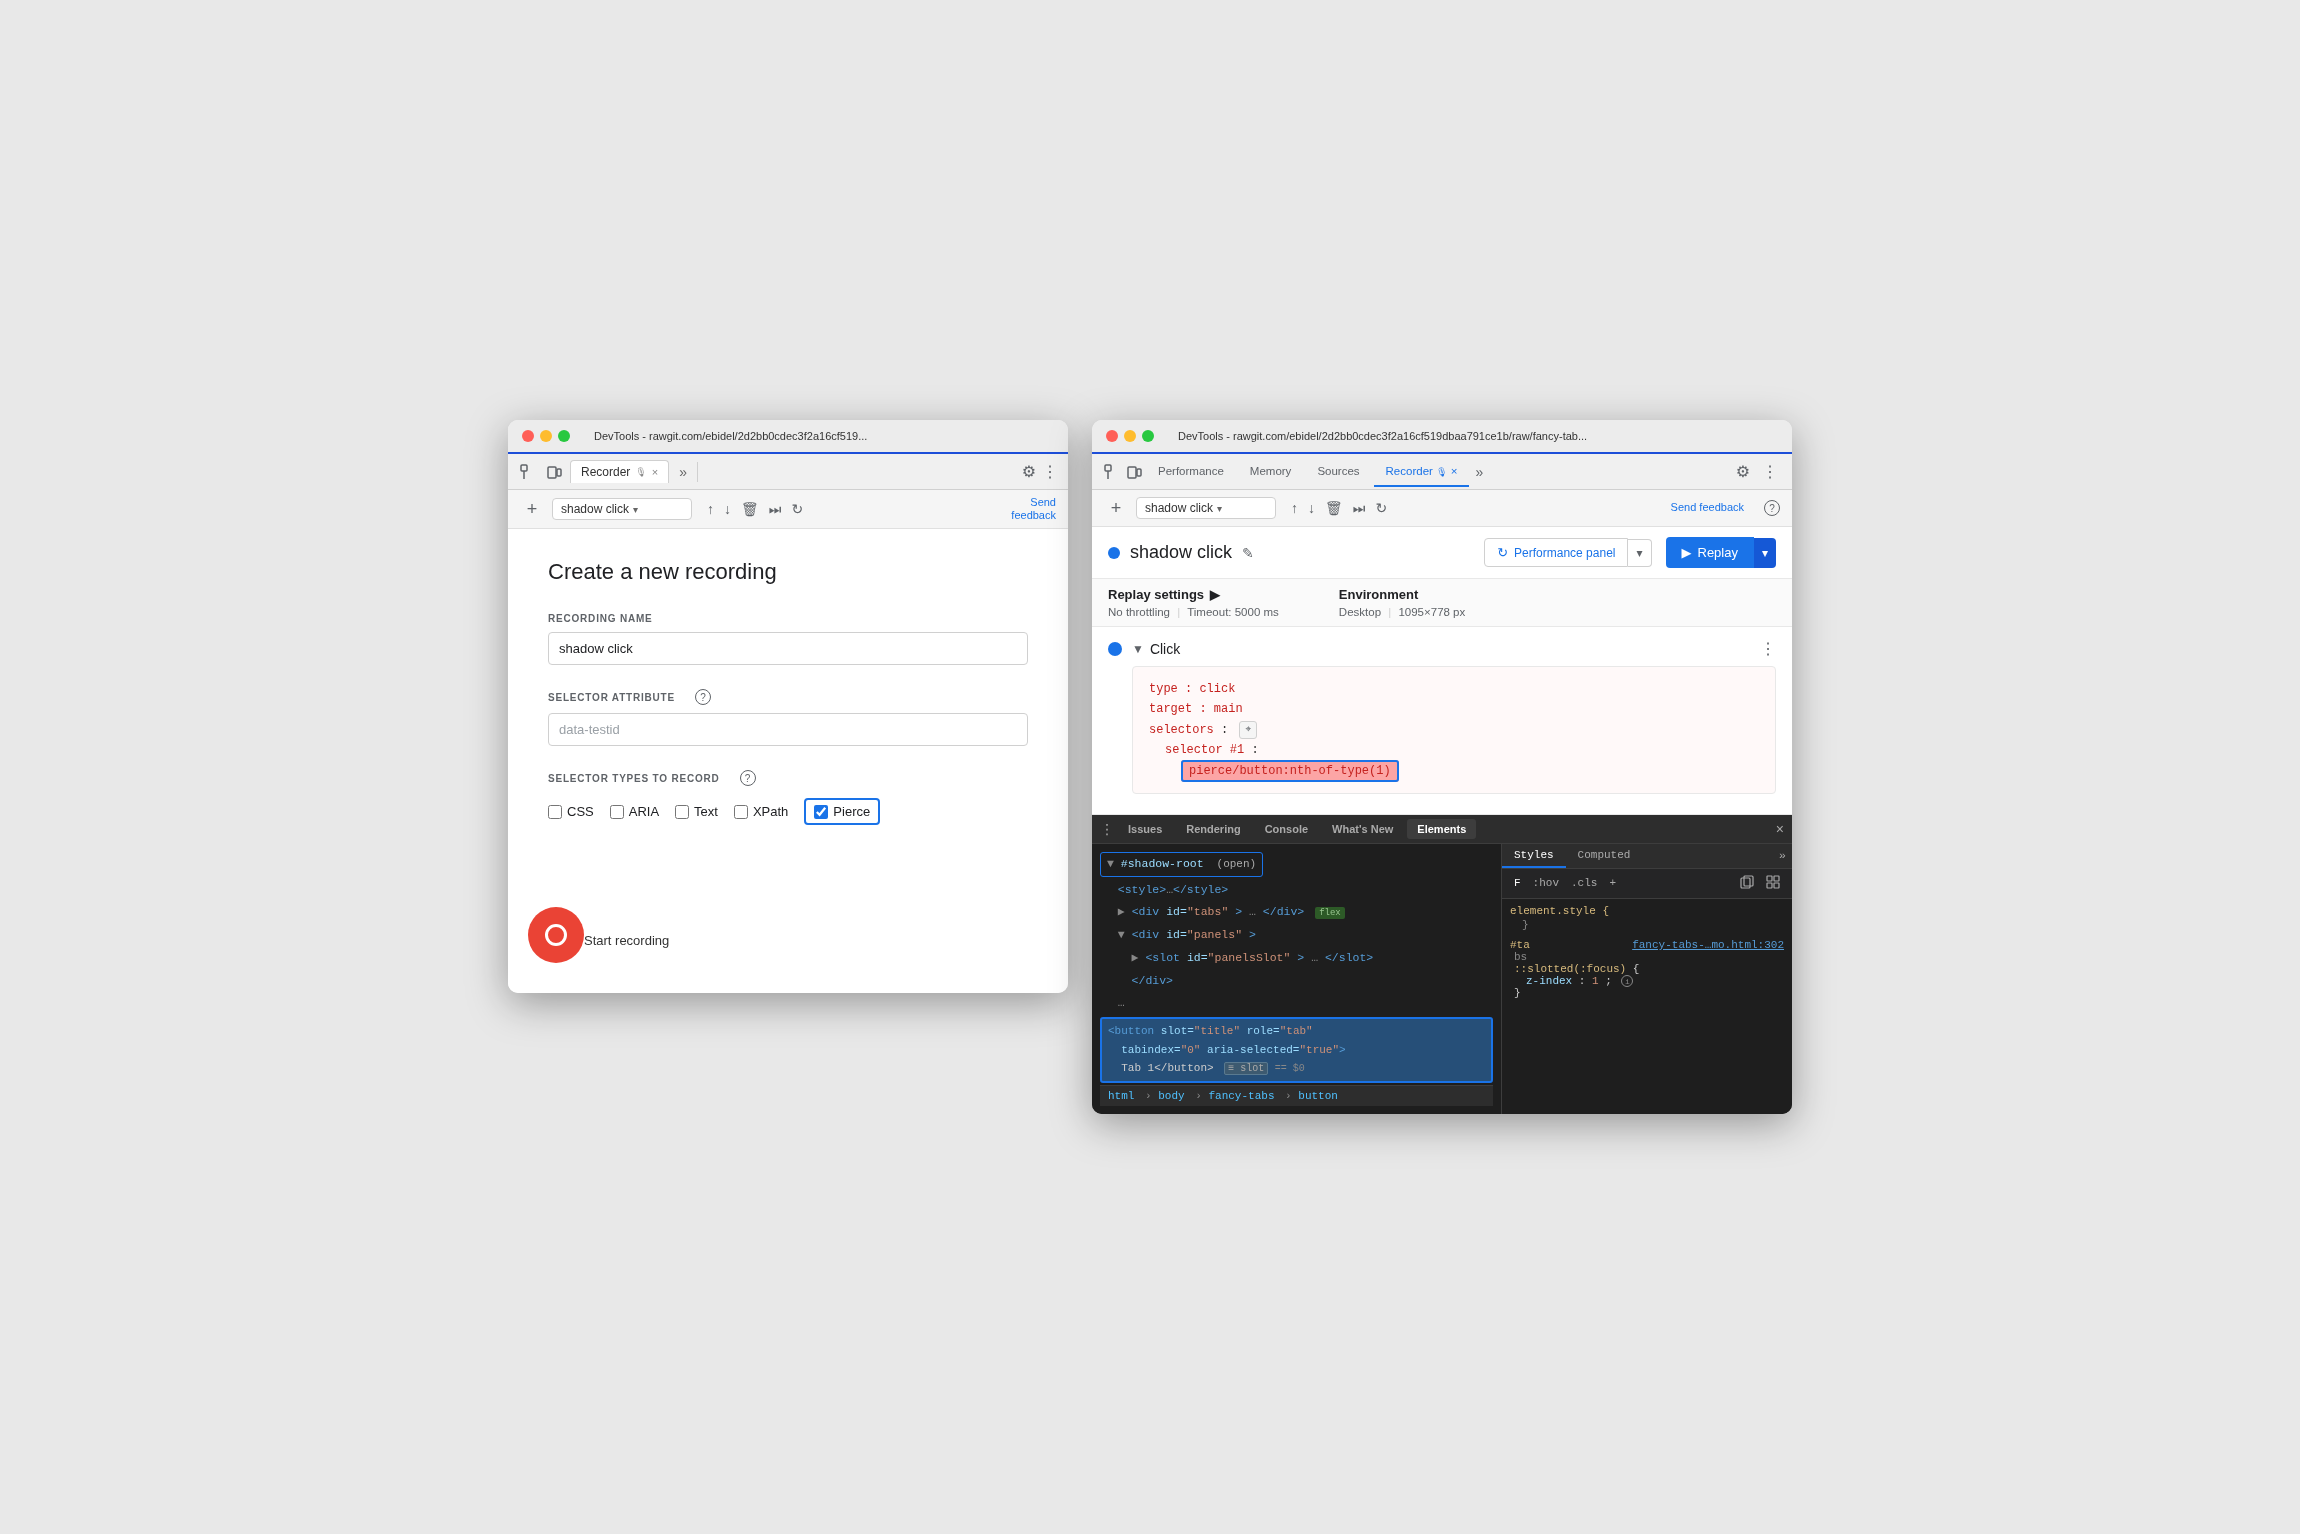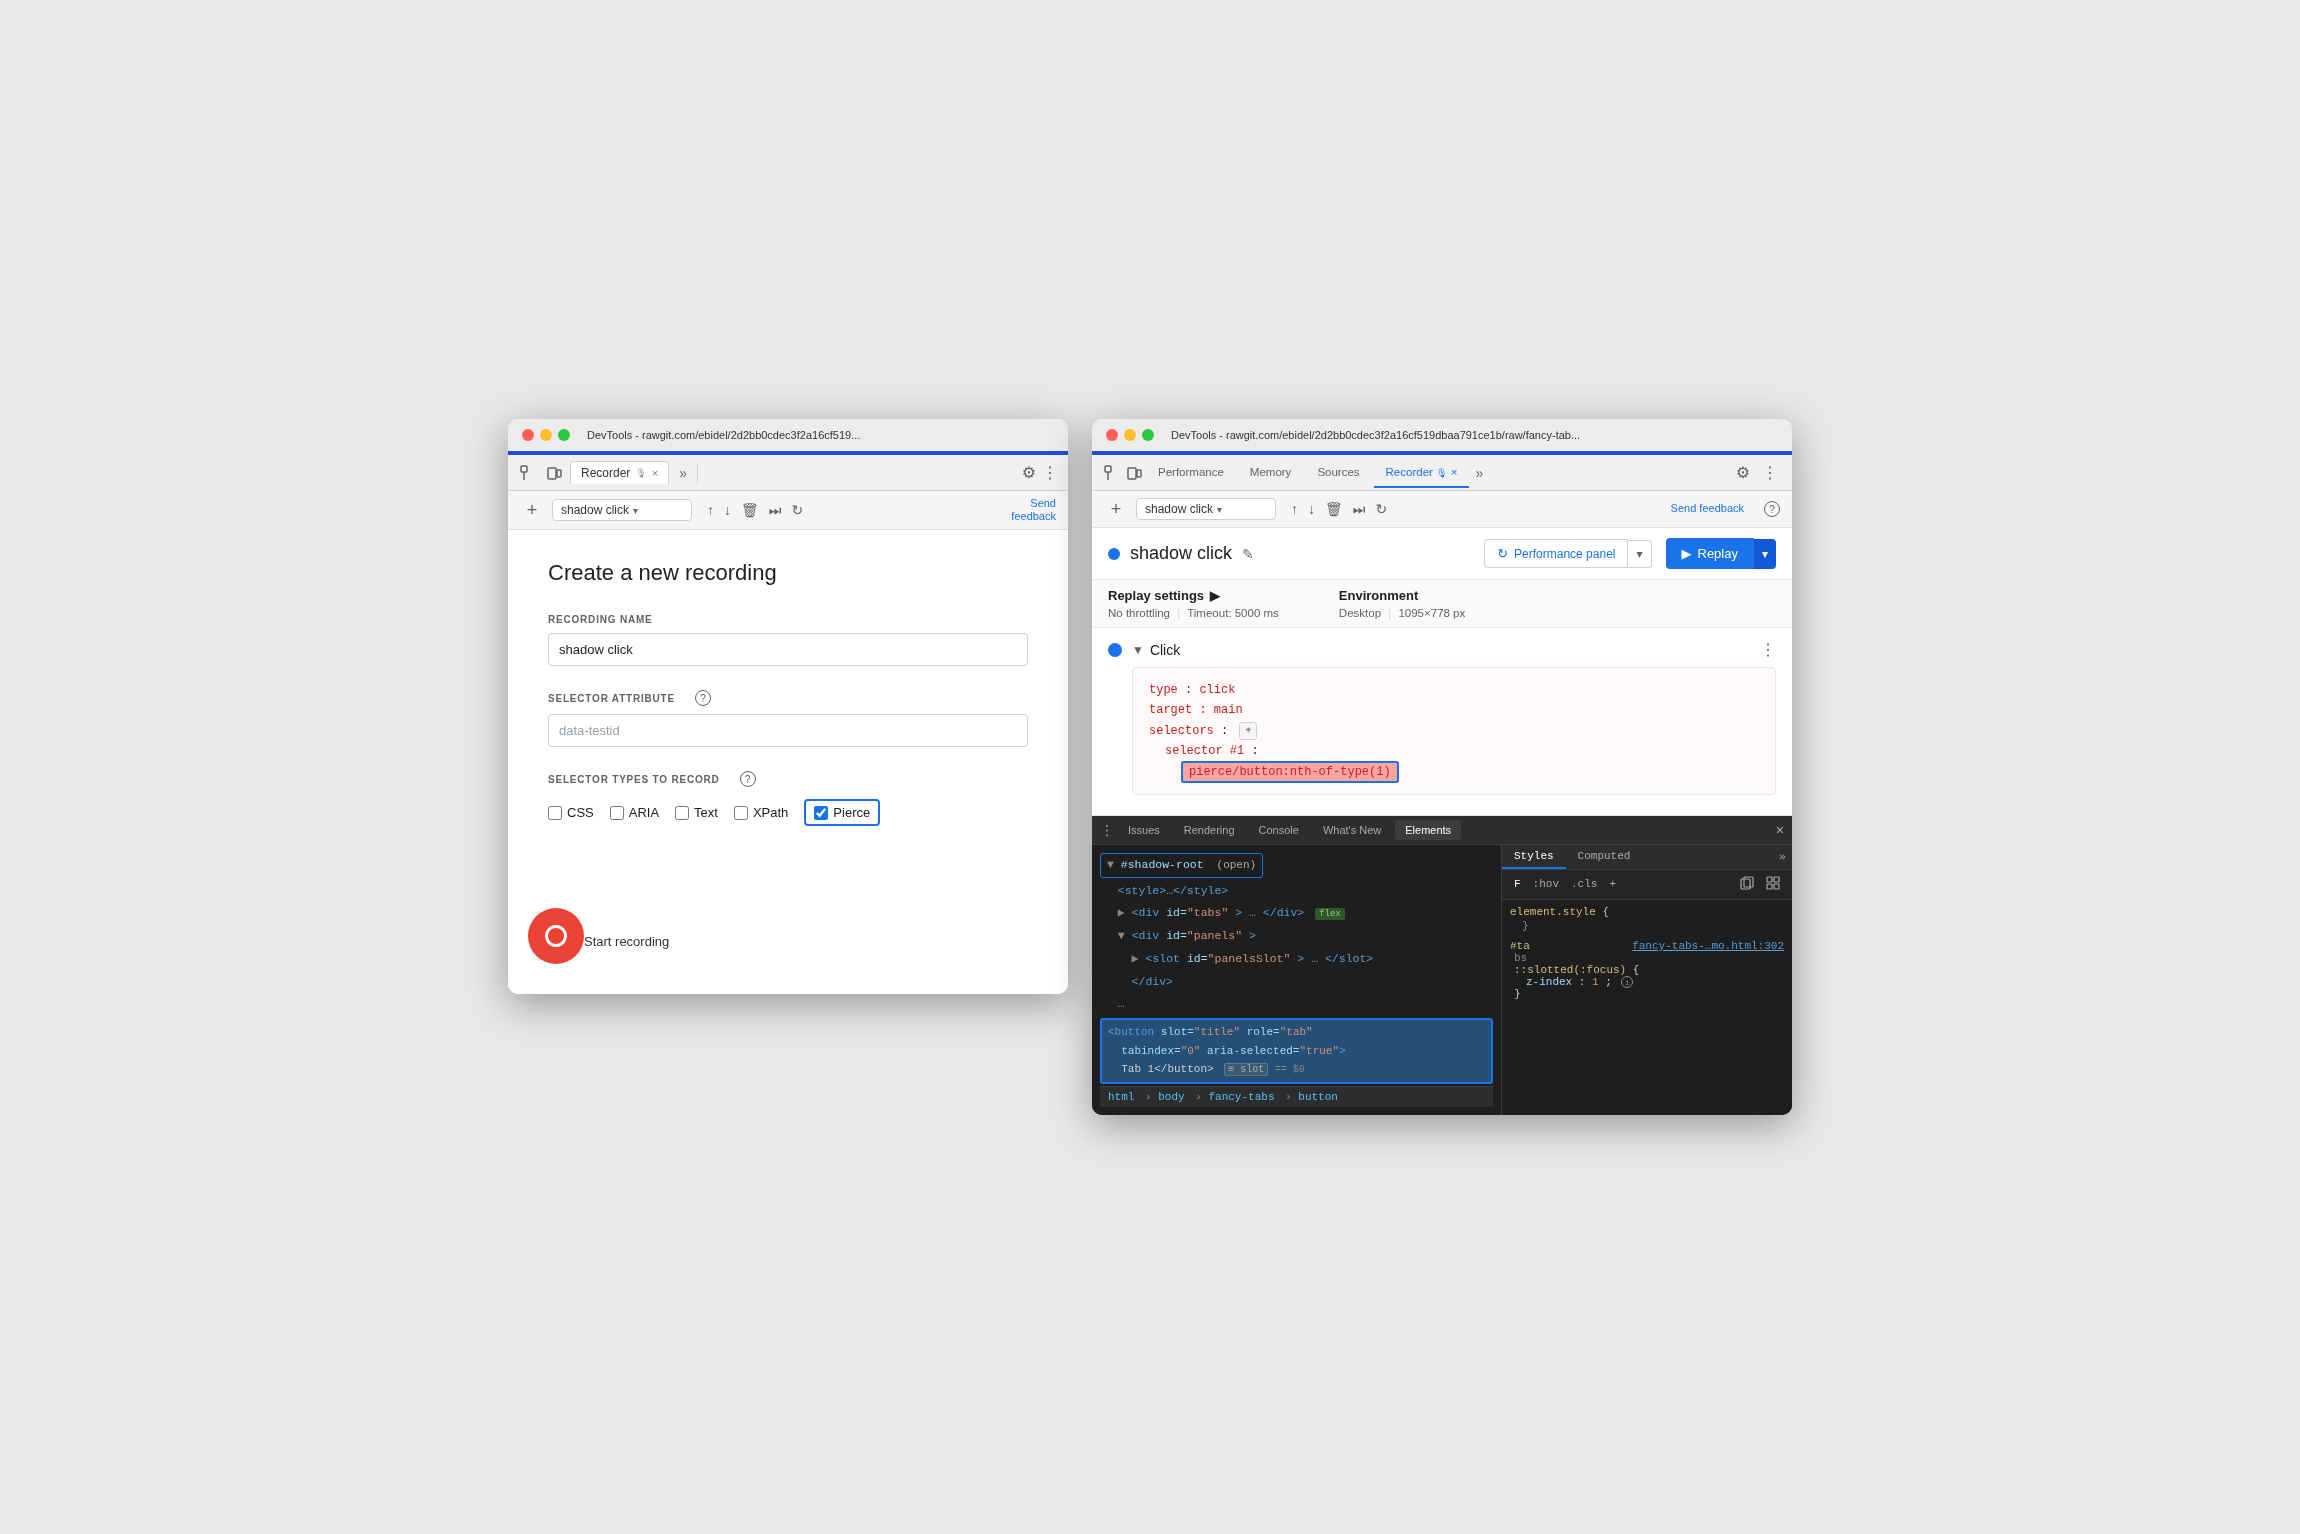--- a/index.html
+++ b/index.html
@@ -20,25 +20,25 @@
 
     
     .window {
       background: #f5f5f5;
       border-radius: 10px;
       box-shadow: 0 10px 40px rgba(0,0,0,0.35);
       overflow: hidden;
     }
     .window-titlebar {
       background: #ececec;
-      border-bottom: 4px solid #1d4ed8;
+      border-bottom: 2px solid #1d4ed8;
       padding: 10px 14px;
       display: flex;
       align-items: flex-start;
-      gap: 9px;
+      gap: 16px;
     }
     .traffic-lights {
       display: flex;
       gap: 6px;
       margin-right: 8px;
     }
     .tl { width: 12px; height: 12px; border-radius: 50%; }
     .tl-red { background: #ff5f57; }
     .tl-yellow { background: #febc2e; }
     .tl-green { background: #28c840; }
@@ -367,21 +367,21 @@
     }
     .bottom-toolbar {
       background: #2d2d2d;
       border-bottom: 1px solid #3d3d3d;
       padding: 4px 8px;
       display: flex; align-items: center; gap: 4px;
     }
     .bottom-tab {
       padding: 4px 10px;
       font-size: 11px; color: #aaa;
-      cursor: pointer; border-radius: 3px;
+      cursor: pointer; border-radius: 3px; font-weight: bold;
     }
     .bottom-tab.active { background: #3d3d3d; color: #fff; }
     .bottom-dots { color: #aaa; font-size: 14px; cursor: pointer; }
     .bottom-close { color: #aaa; font-size: 14px; cursor: pointer; margin-left: auto; }
 
     
     .elements-container {
       display: flex;
     }
     .html-tree {

